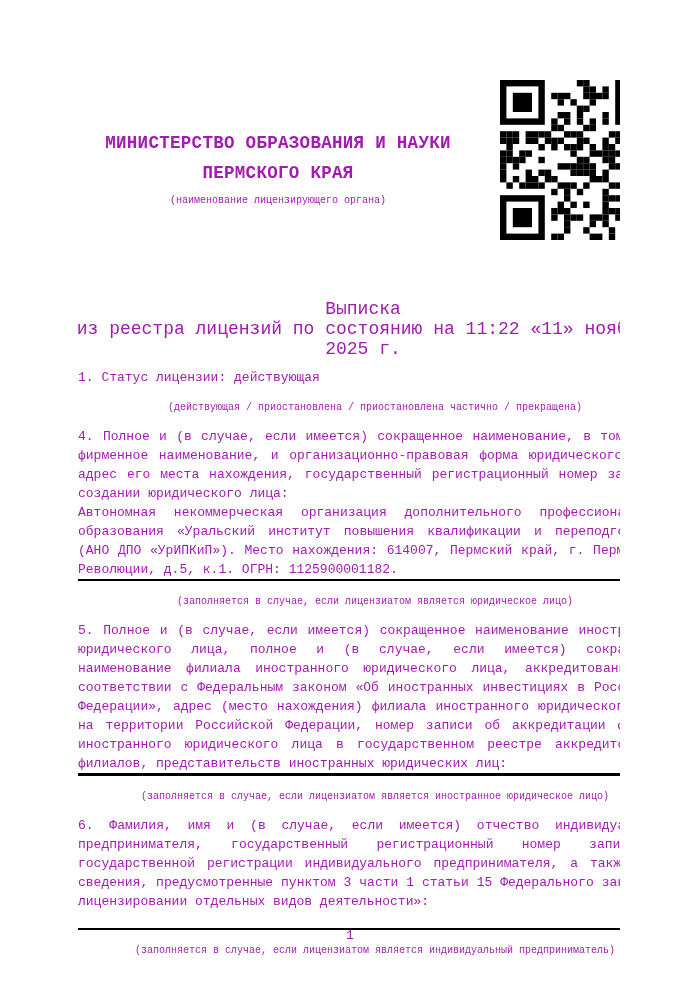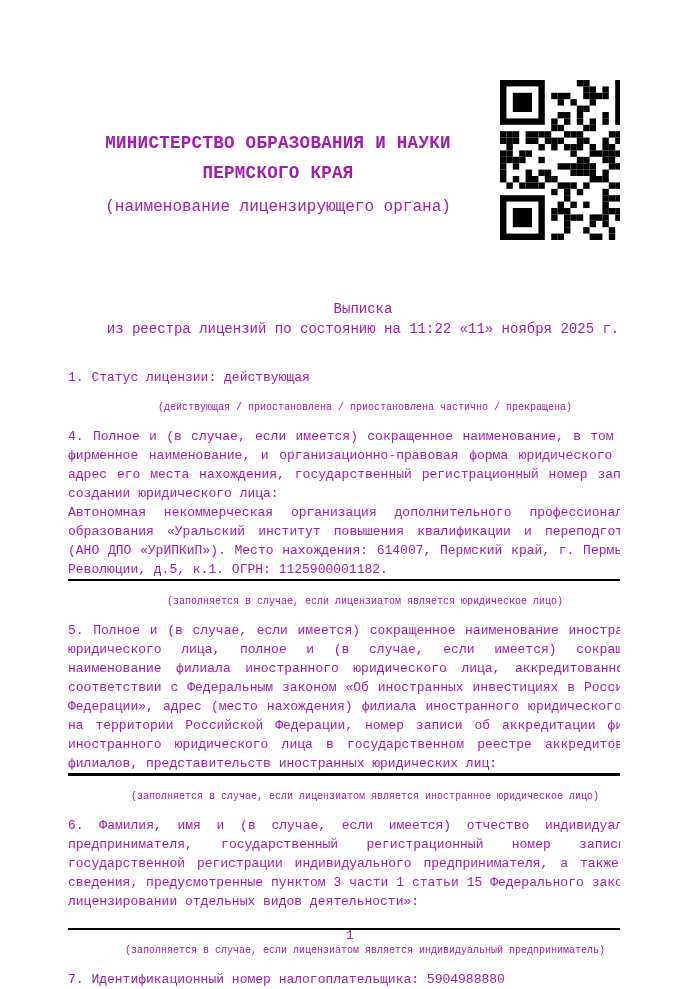--- a/index.html
+++ b/index.html
@@ -20,44 +20,44 @@
     width: 424px;
     text-align: center;
   }
   .org-line {
     font-weight: bold;
     font-size: 17.5px;
     line-height: 30px;
     letter-spacing: 0.3px;
   }
   .org-caption {
-    margin-top: 13px;
-    font-size: 16px;
+    margin-top: 6px;
+    font-size: 10px;
     line-height: 13px;
   }
   .qr {
     position: absolute;
     left: 500px;
     top: 80px;
     width: 160px;
     height: 160px;
   }
   .qr svg { display: block; width: 160px; height: 160px; }
   .doc-title {
     position: absolute;
     left: 66px;
     top: 299px;
     width: 594px;
     text-align: center;
-    font-size: 14px;
+    font-size: 18px;
     line-height: 20px;
   }
   .items {
     position: absolute;
-    left: 68px;
+    left: 78px;
     top: 368px;
     width: 594px;
     font-size: 13px;
     line-height: 19px;
   }
   .item { margin-top: 12px; }
   .item:first-child { margin-top: 0; }
   .para { text-align: justify; }
   .small-caption {
     text-align: center;
@@ -341,19 +341,18 @@
       <div class="small-caption">(заполняется в случае, если лицензиатом является иностранное юридическое лицо)</div>
     </div>
 
     <div class="item">
       <div class="para">6. Фамилия, имя и (в случае, если имеется) отчество индивидуального предпринимателя, государственный регистрационный номер записи о государственной регистрации индивидуального предпринимателя, а также иные сведения, предусмотренные пунктом 3 части 1 статьи 15 Федерального закона «О лицензировании отдельных видов деятельности»:</div>
       <div class="blank-line"></div>
       <div class="rule-2"></div>
       <div class="small-caption">(заполняется в случае, если лицензиатом является индивидуальный предприниматель)</div>
     </div>
 
-    <div class="item">7. Идентификационный номер налогоплательщика: 5904988880</div>
 
   </div>
 
   <div class="page-number">1</div>
 
 </div>
 
 </body></html>

